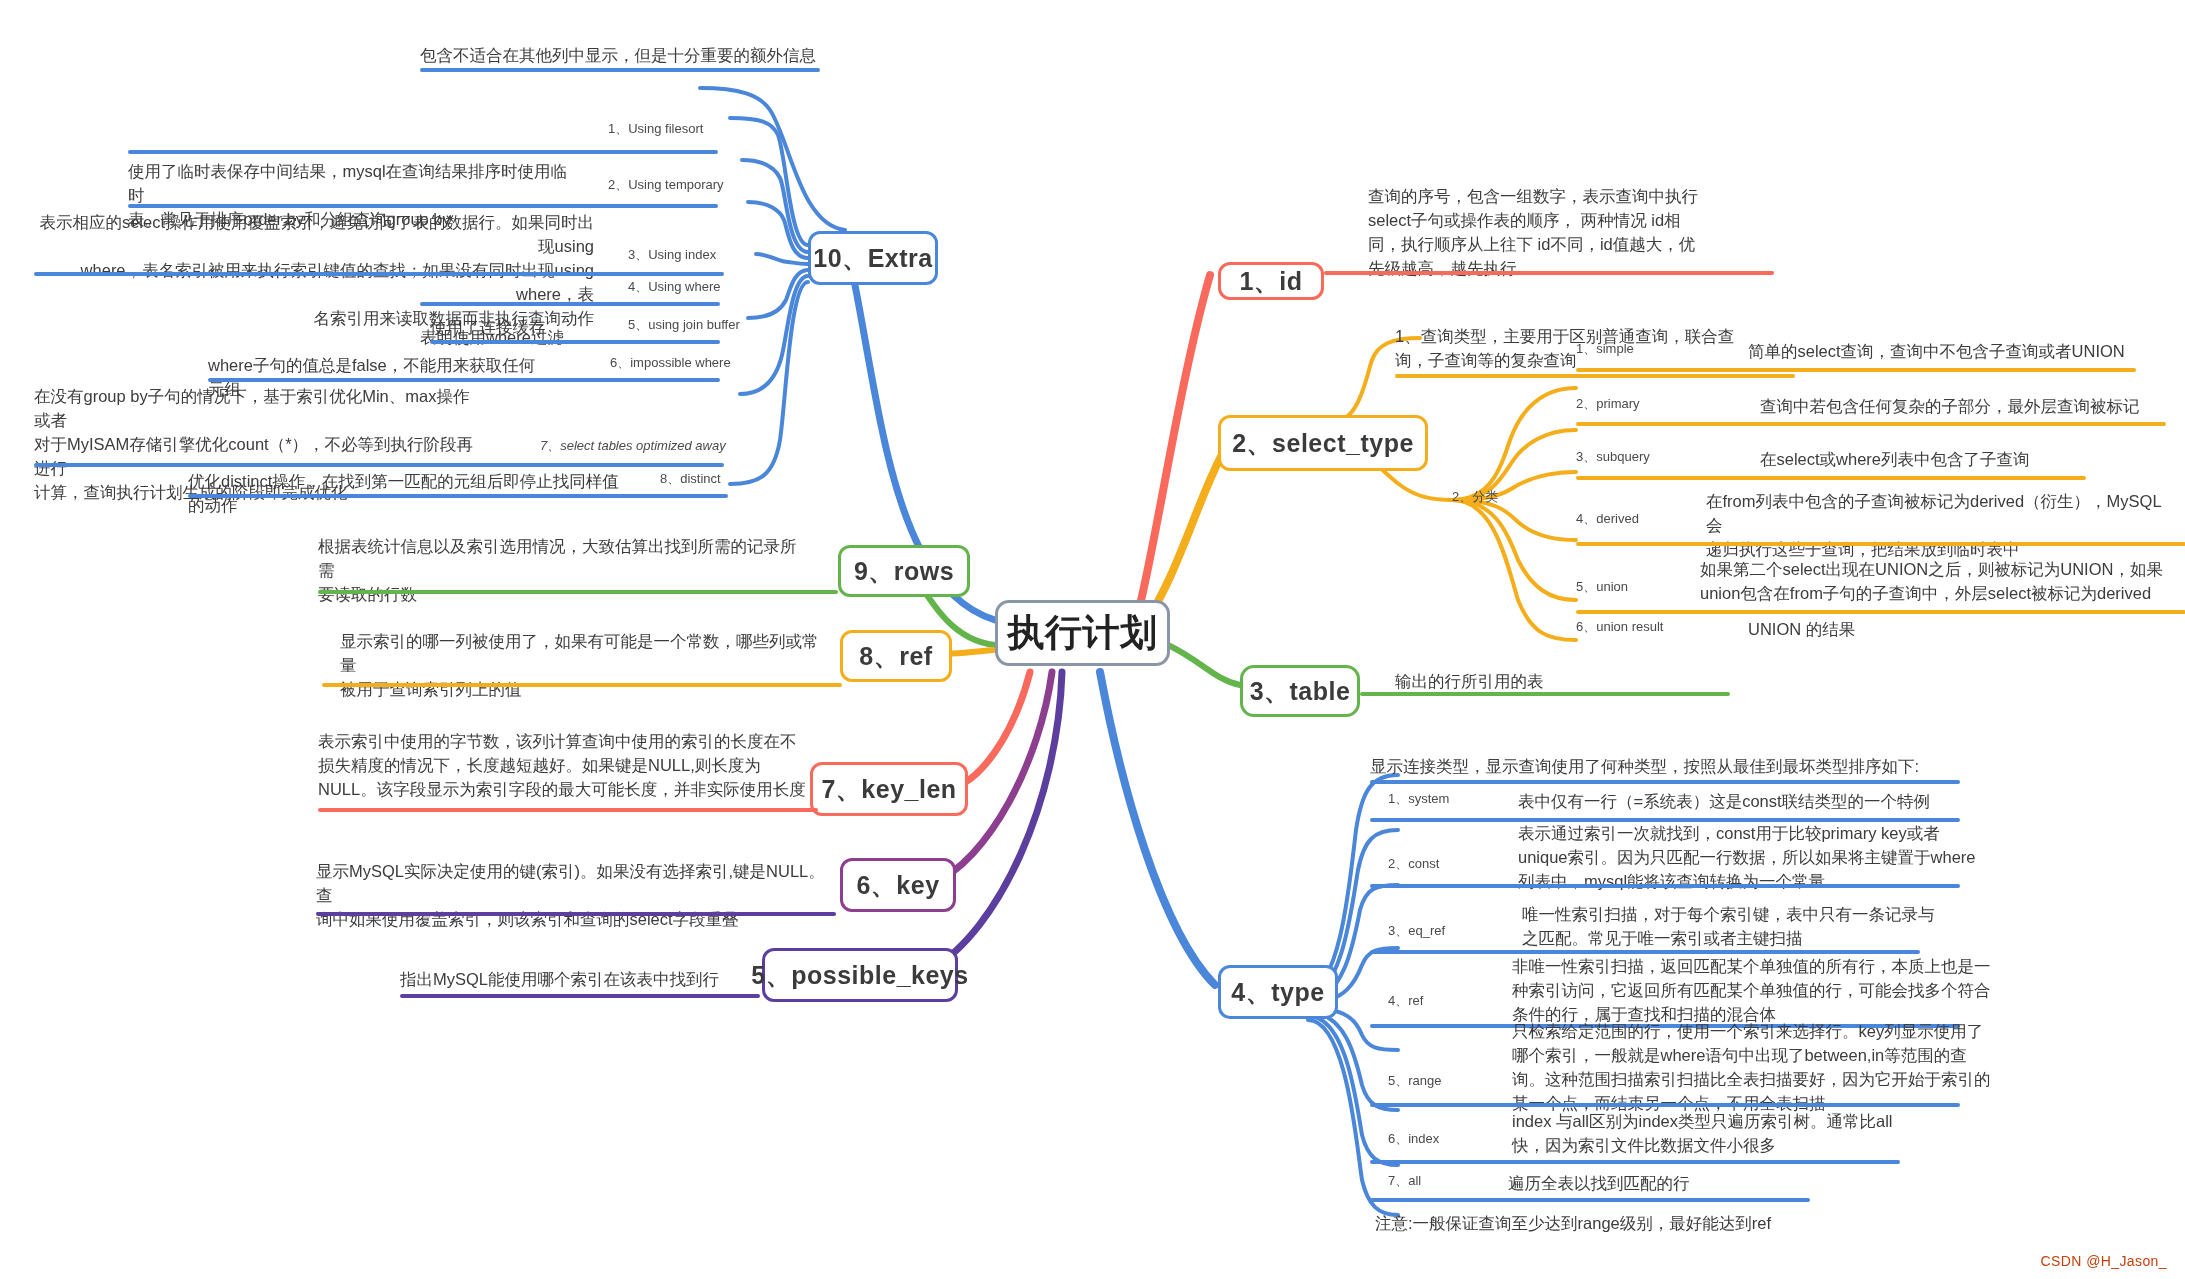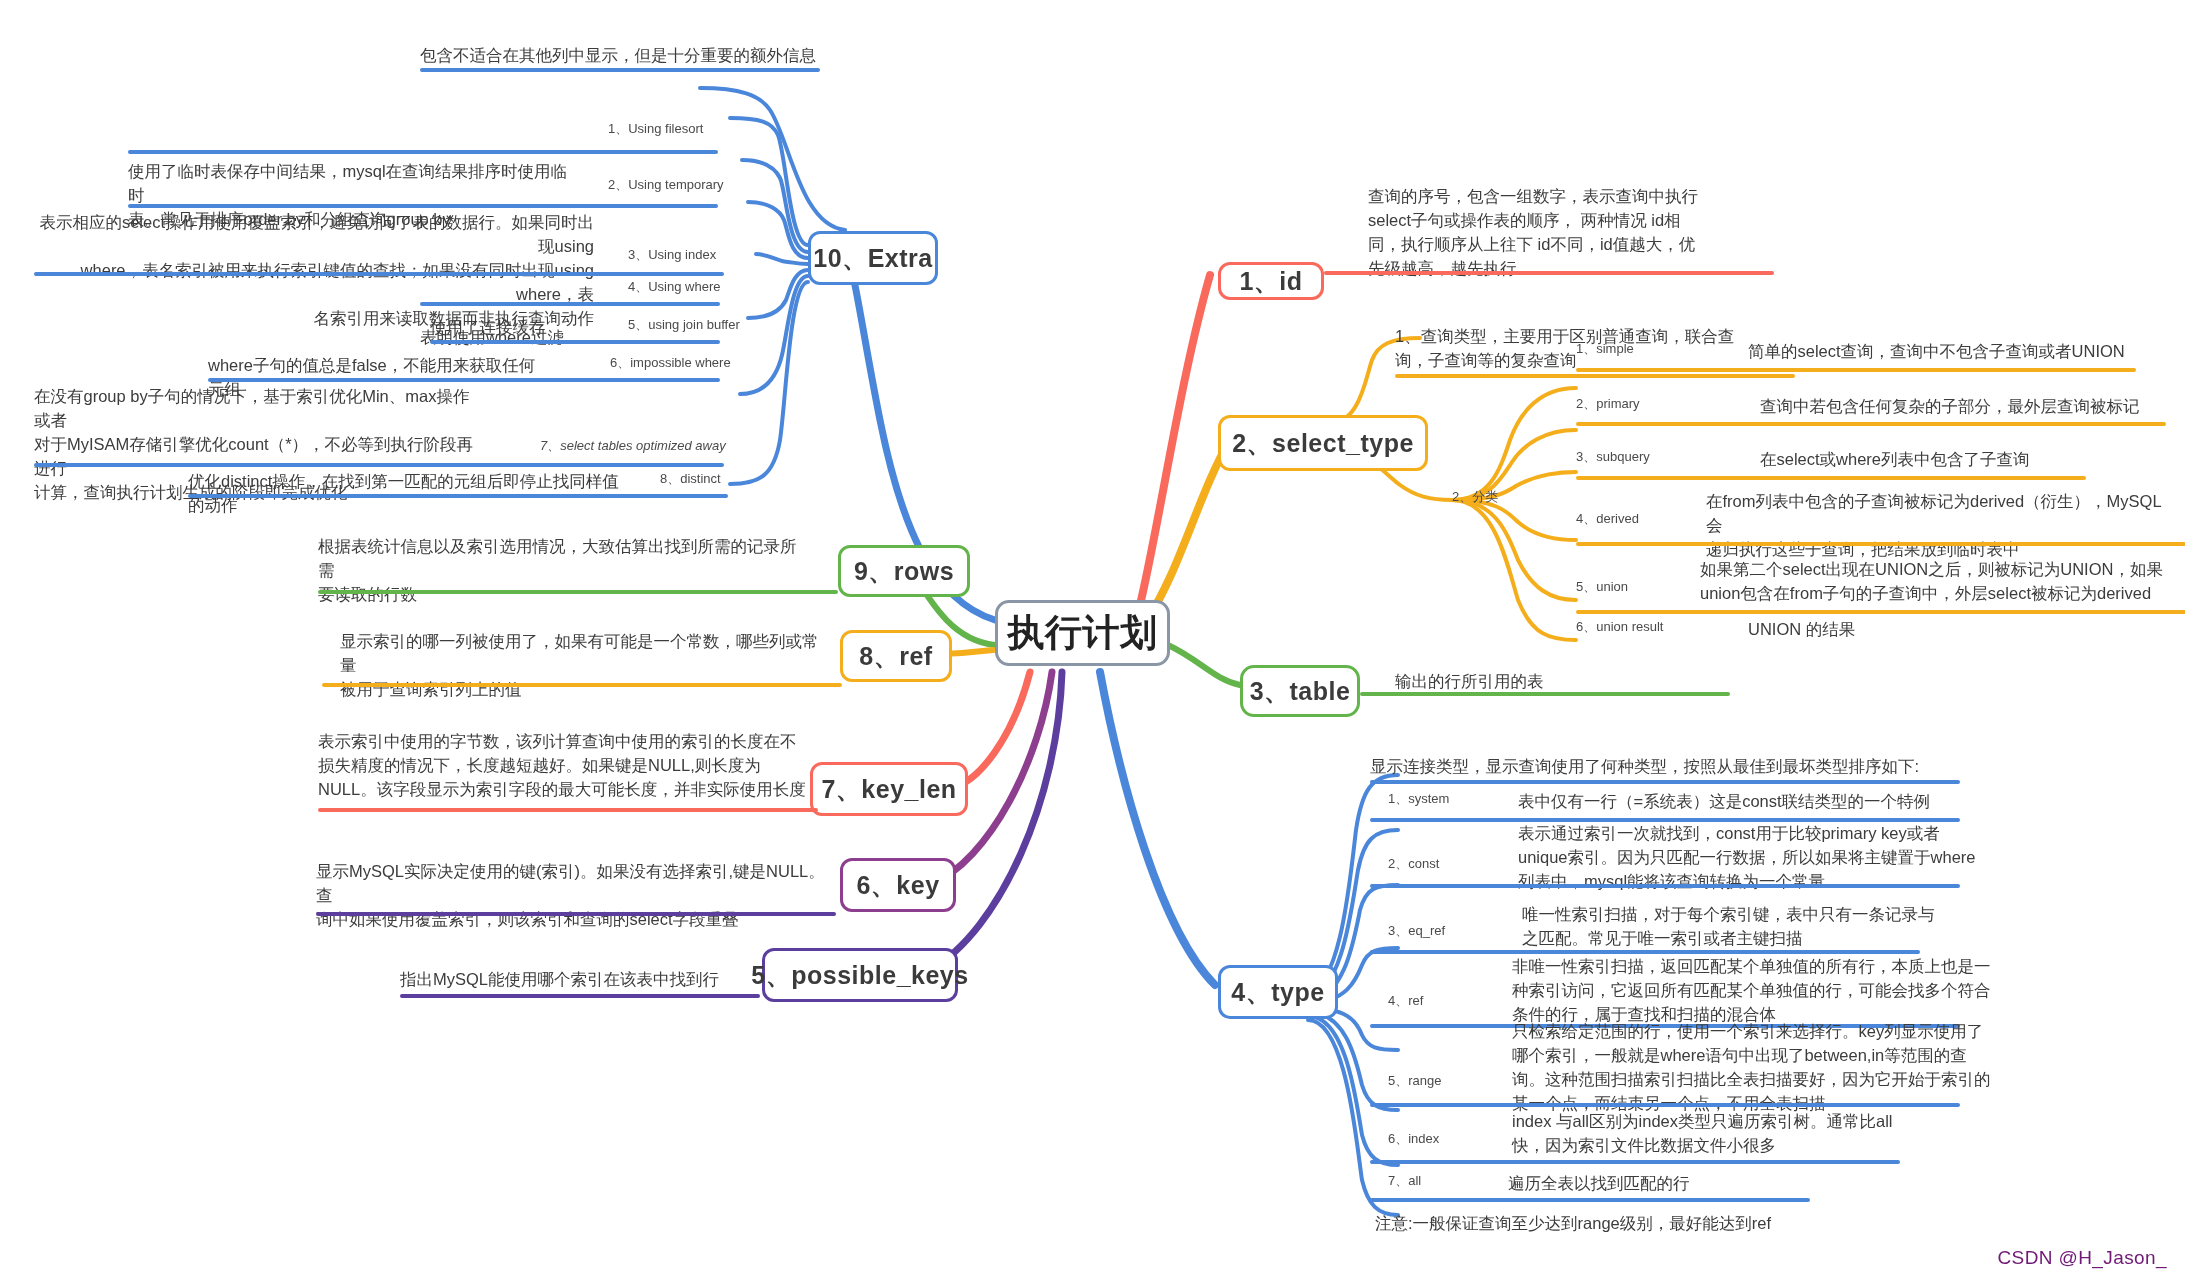--- a/index.html
+++ b/index.html
@@ -45,21 +45,21 @@
     position:absolute;
     font-size:13px;
     color:#4a4a4a;
     white-space:nowrap;
   }
 
   .underline{position:absolute;height:4px;border-radius:2px;}
 
   .watermark{
     position:absolute;right:18px;bottom:10px;
-    font-size:19px;color:#701a75;
+    font-size:14px;color:#c2410c;
     font-family:"Liberation Sans",sans-serif;
     letter-spacing:.4px;
   }
 </style>
 </head>
 <body>
 
 <div id="canvas">
 
   <svg class="links" viewBox="0 0 2185 1279">

